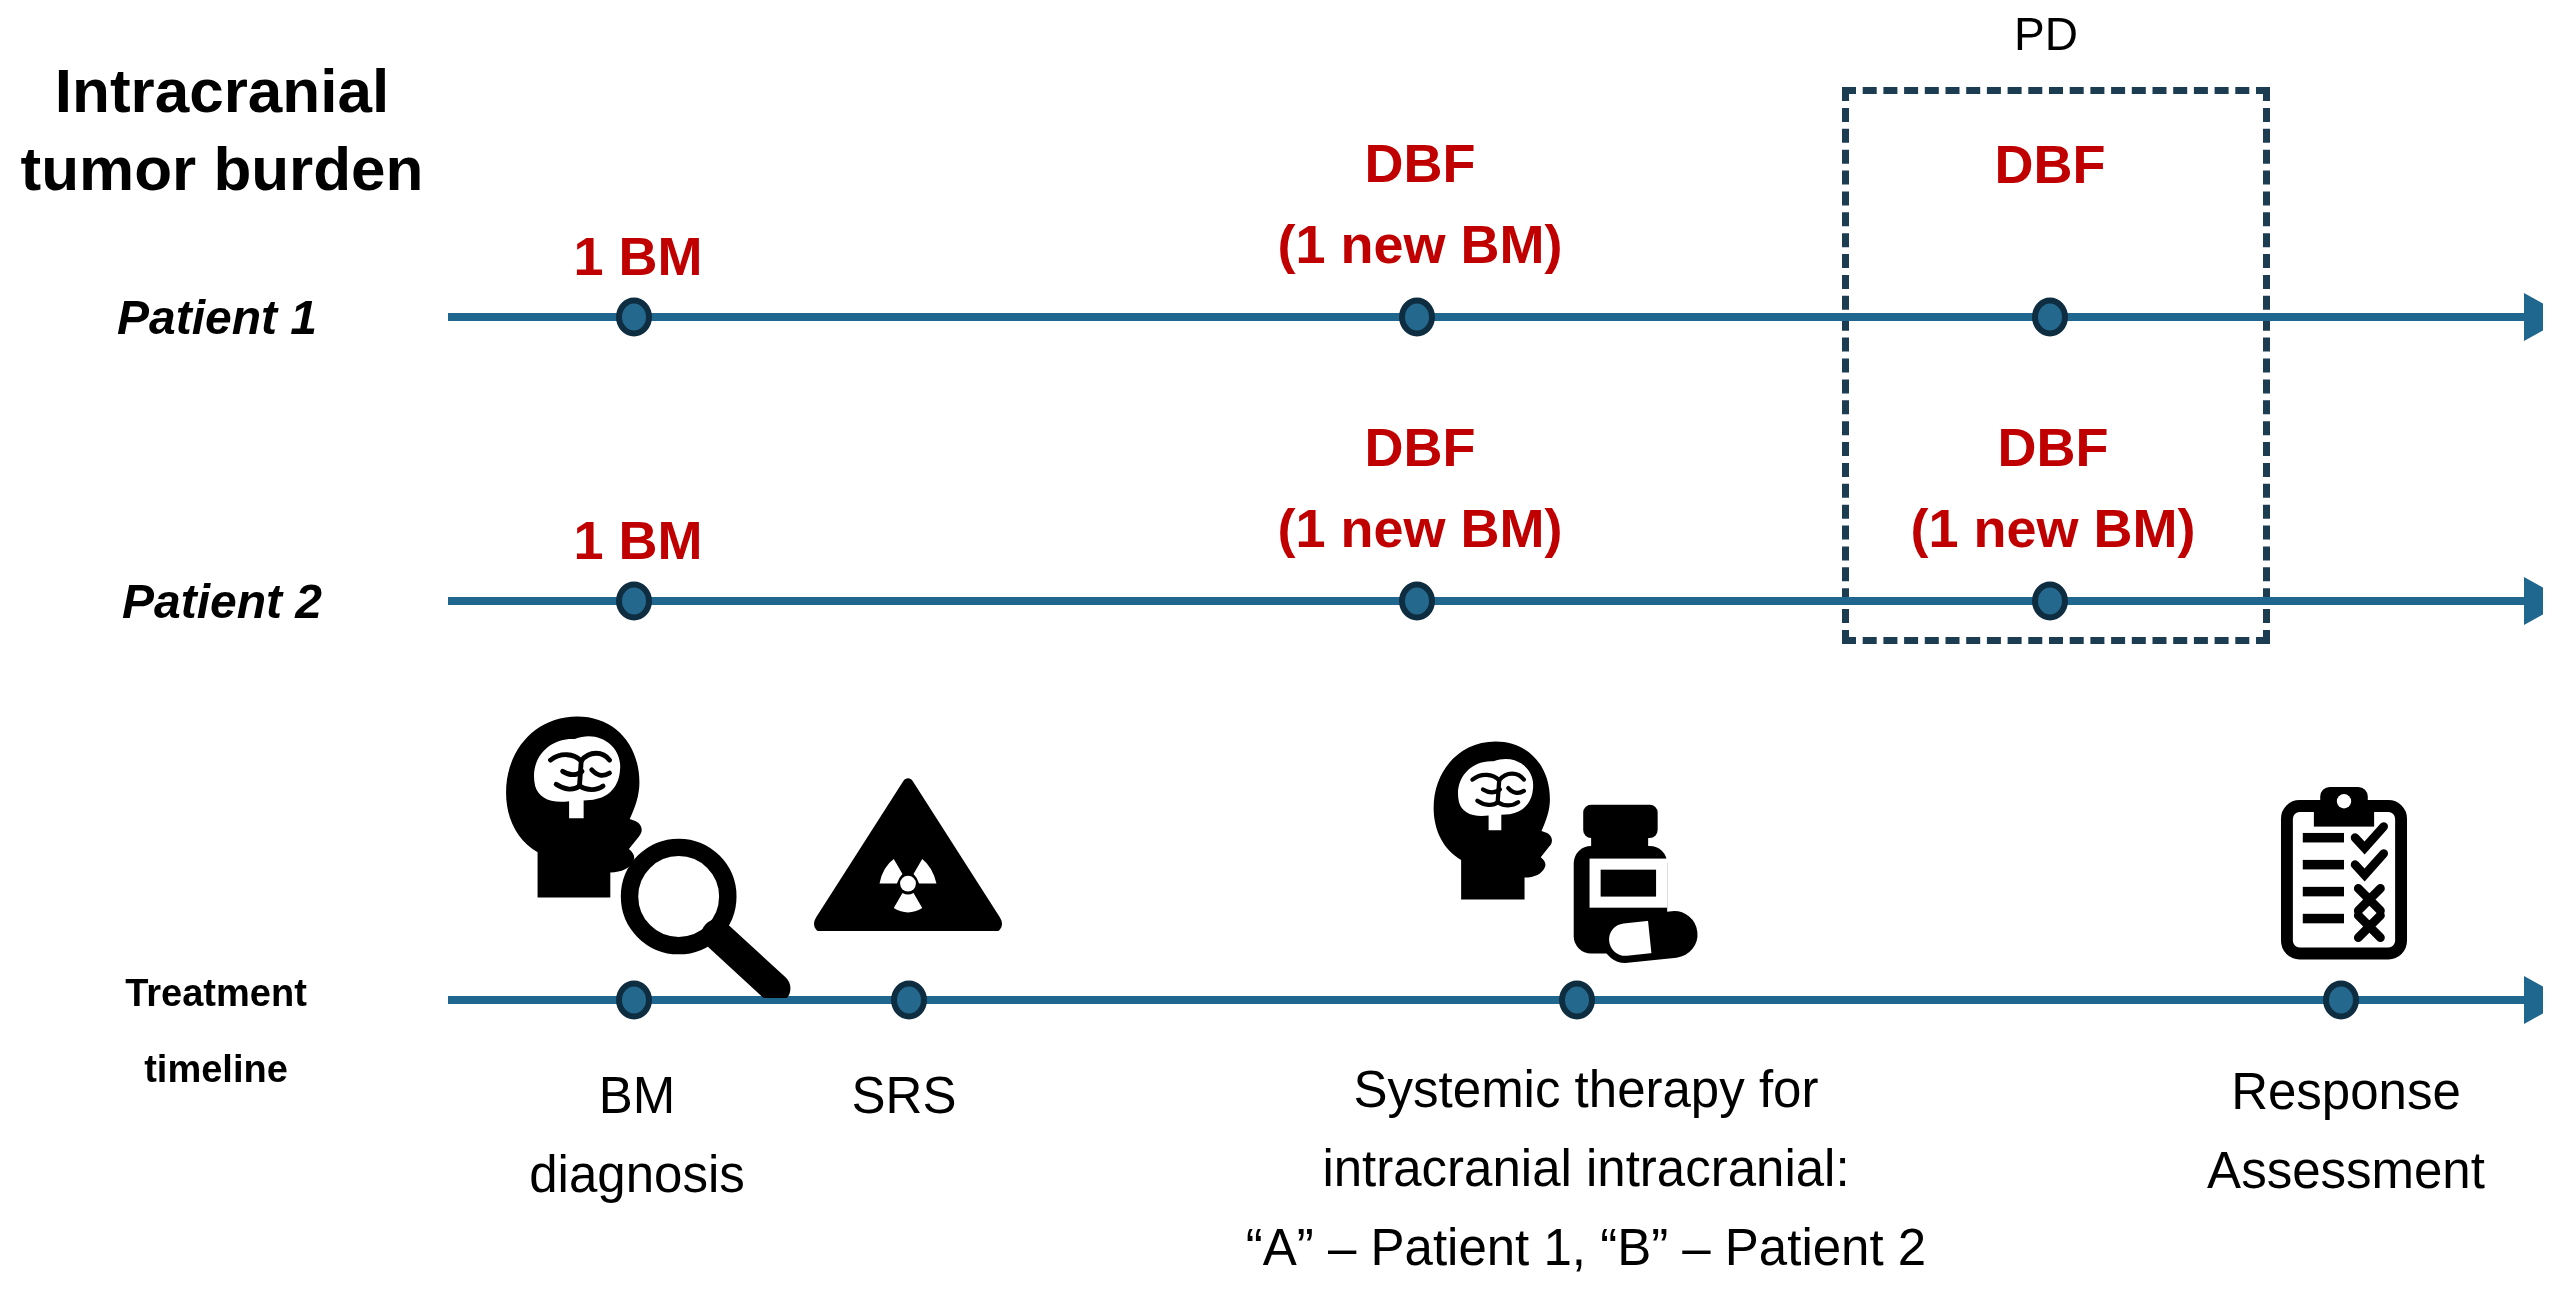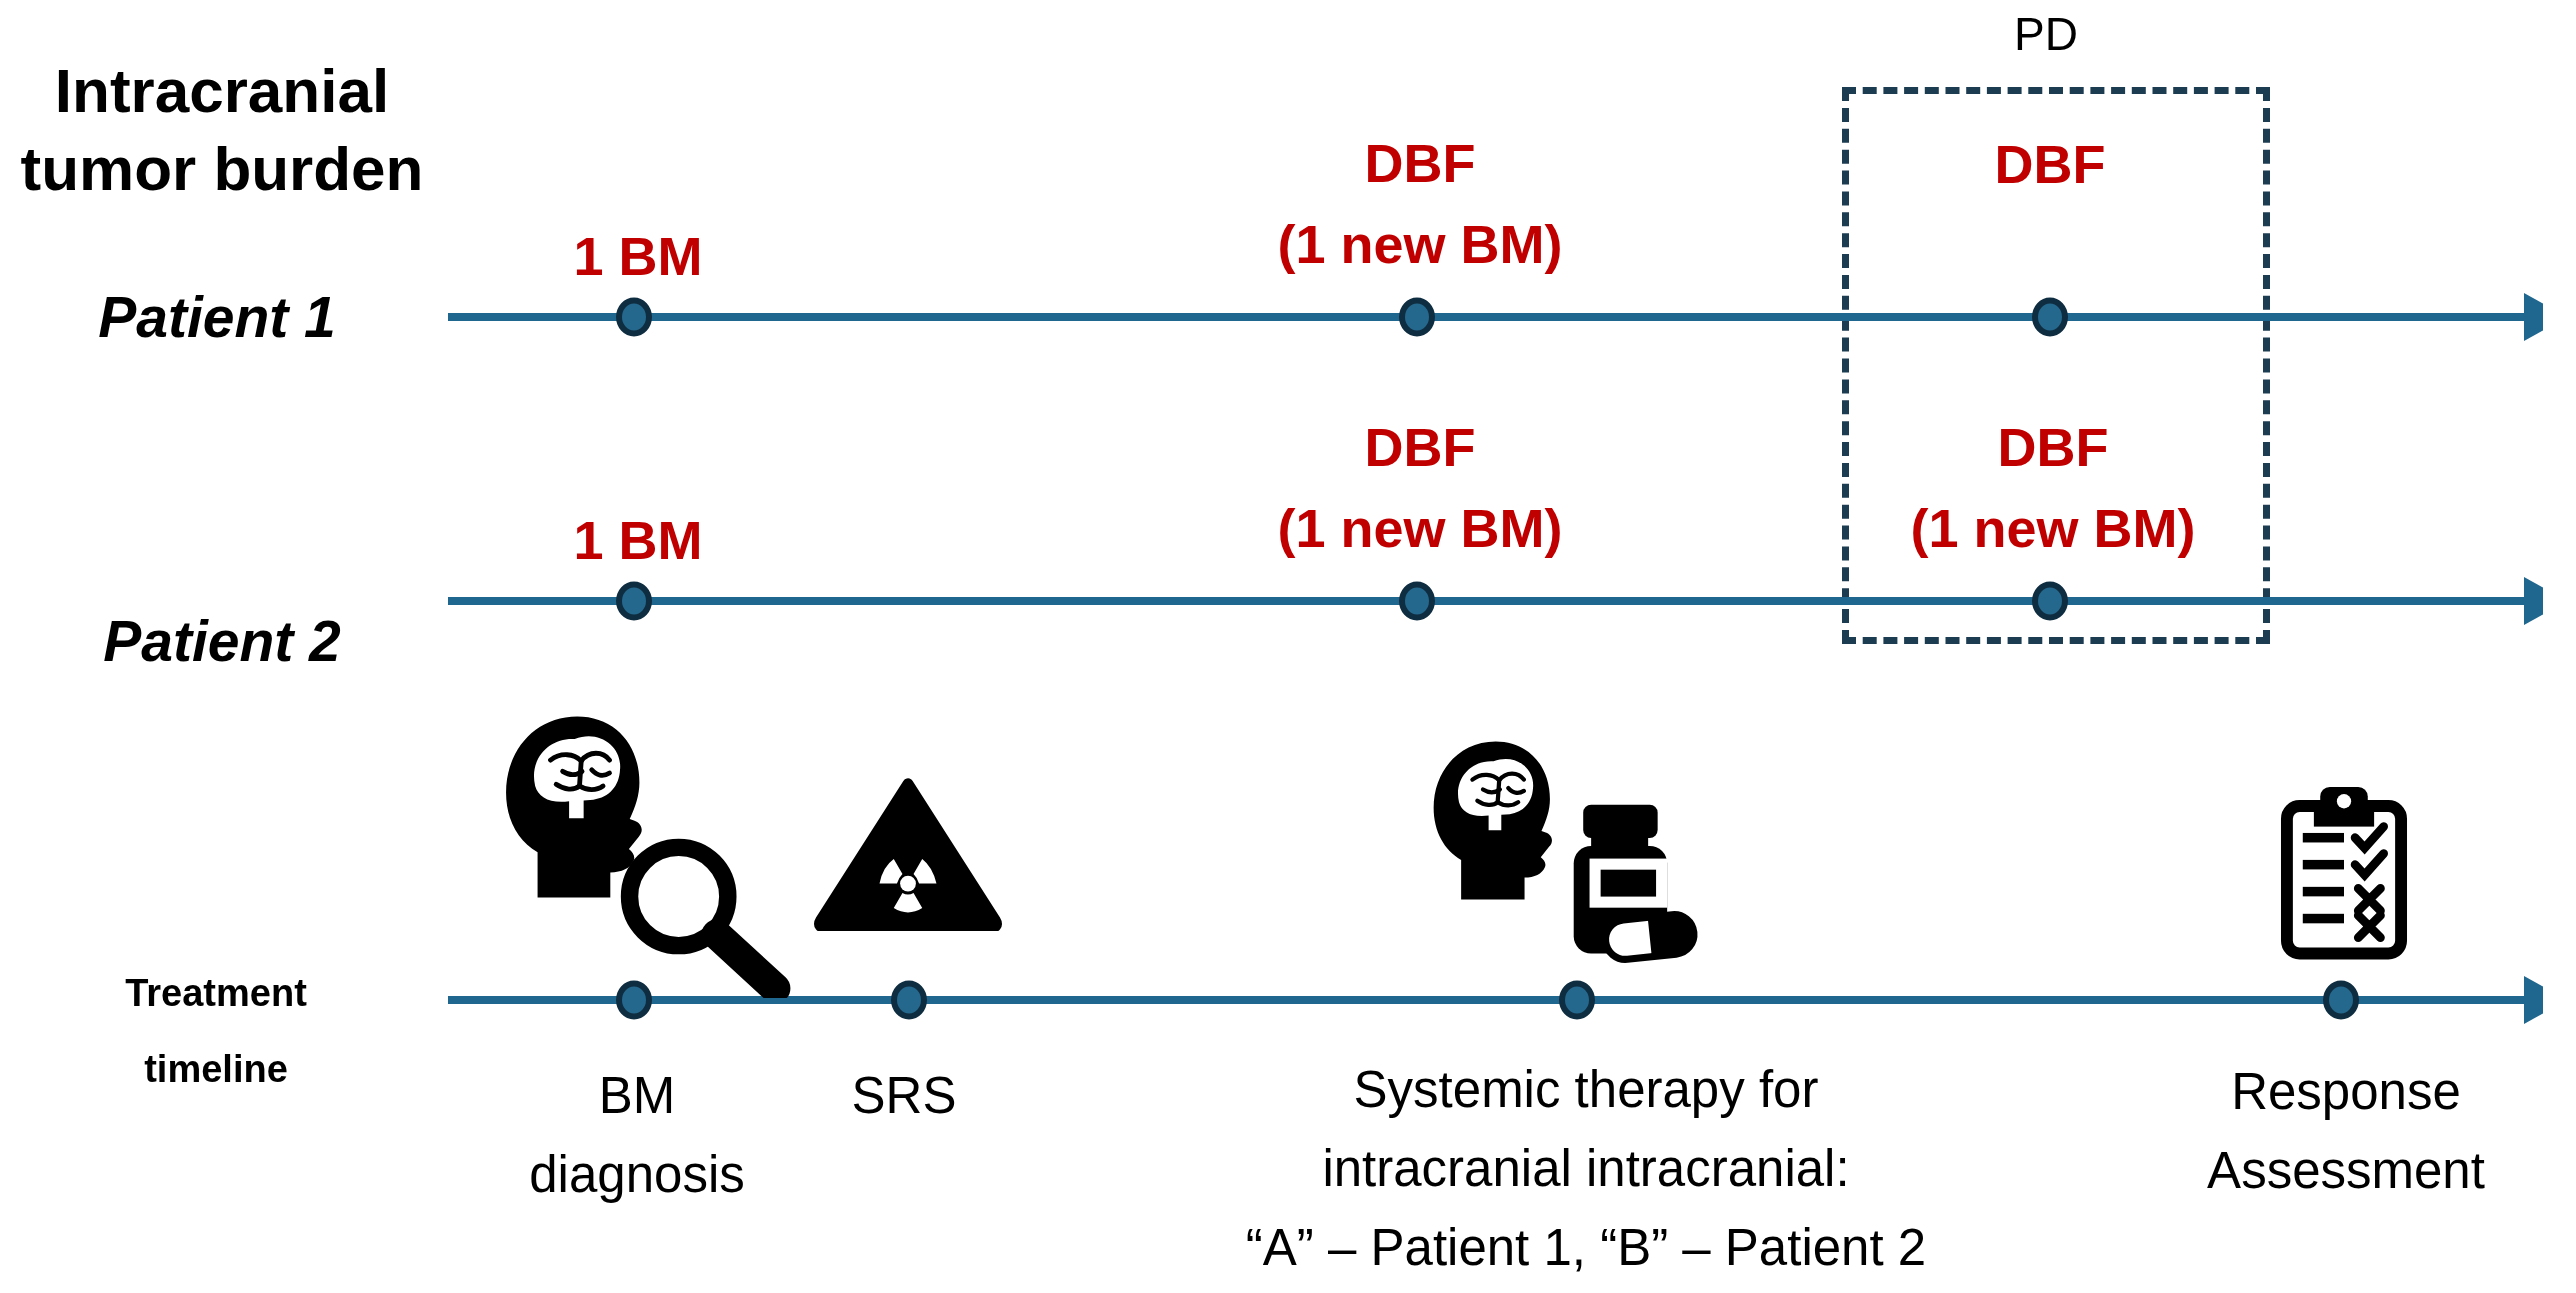--- a/index.html
+++ b/index.html
@@ -4,21 +4,21 @@
 <style>
   html,body{margin:0;padding:0;background:#ffffff;}
   #canvas{
     position:relative;width:2543px;height:1294px;background:#ffffff;
     font-family:"Liberation Sans",sans-serif;color:var(--text,#000);overflow:hidden;
   }
   .c{position:absolute;transform:translateX(-50%);text-align:center;white-space:nowrap;}
   .c span{display:block;}
   .row-label{font-weight:bold;color:var(--text,#000);}
   .burden{font-size:62px;line-height:78px;}
-  .patient{font-size:57px;line-height:57px;font-style:italic;}
+  .patient{font-size:48px;line-height:57px;font-style:italic;}
   .treatment-title{font-size:38px;line-height:76px;}
   .pd{font-size:46px;line-height:52px;color:var(--text,#000);}
   .red-label{color:var(--red,#c00000);font-weight:bold;font-size:54px;line-height:81px;}
   .tl-label{font-size:51px;line-height:79px;color:var(--text,#000);}
   .tl{position:absolute;height:8px;background:var(--line,#20678f);z-index:2;}
   .arrow{position:absolute;width:0;height:0;border-left:43px solid var(--line,#20678f);
          border-top:24px solid transparent;border-bottom:24px solid transparent;z-index:2;}
   .dot{position:absolute;width:24px;height:27px;background:var(--dot-fill,#24688e);
        border:6.3px solid var(--dot-stroke,#0f2d40);border-radius:50%;
        transform:translate(-50%,-50%);z-index:3;}
@@ -53,21 +53,21 @@
     </defs>
   </svg>
 
   <div class="c row-label burden" style="left:222px;top:52px;">
     <span>Intracranial</span>
     <span>tumor burden</span>
   </div>
   <div class="c row-label patient" style="left:217px;top:289px;">
     <span>Patient 1</span>
   </div>
-  <div class="c row-label patient" style="left:222px;top:573px;margin-top:40px;">
+  <div class="c row-label patient" style="left:222px;top:573px;">
     <span>Patient 2</span>
   </div>
   <div class="c row-label treatment-title" style="left:216px;top:955px;">
     <span>Treatment</span>
     <span>timeline</span>
   </div>
 
   <div class="c pd" style="left:2046px;top:8px;">
     <span>PD</span>
   </div>

